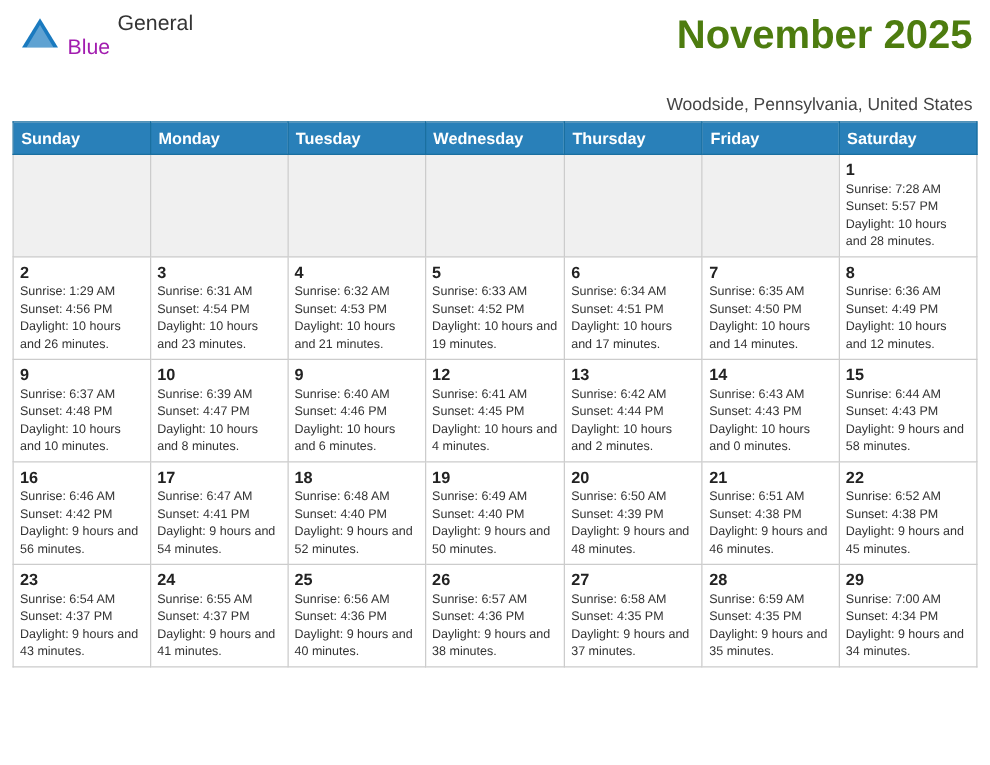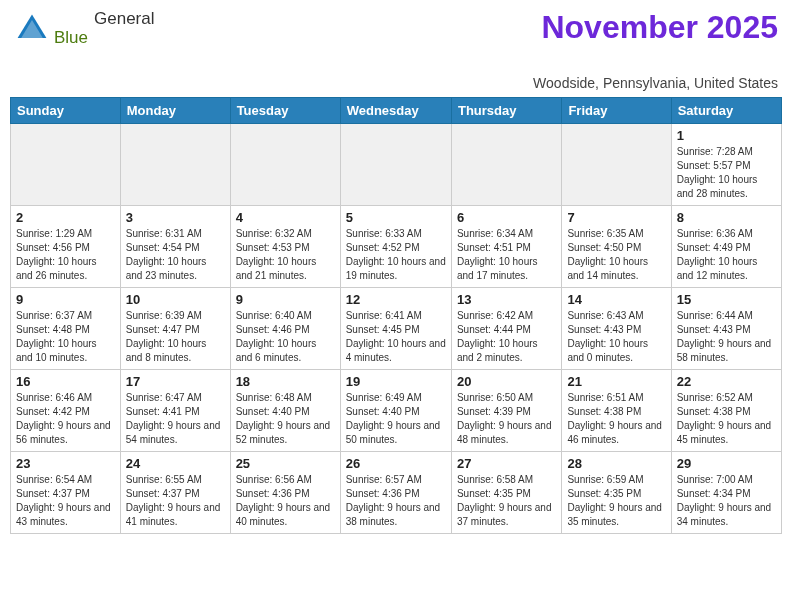--- a/index.html
+++ b/index.html
@@ -25,32 +25,32 @@
     .logo-text {
       font-size: 18px;
       font-weight: normal;
       color: #333;
       line-height: 1.1;
     }
     .logo-text span {
       display: block;
     }
     .logo-text .general { font-size: 17px; margin-left: 40px; }
-    .logo-text .blue { color: #4d7c0f; font-size: 17px; }
+    .logo-text .blue { color: #a21caf; font-size: 17px; }
     .logo-icon {
       width: 36px;
       height: 36px;
     }
     .title-block {
       text-align: right;
     }
     .month-title {
       font-size: 32px;
       font-weight: bold;
-      color: #6d28d9;
+      color: #4d7c0f;
       line-height: 1.1;
     }
     .location {
       font-size: 14px;
       color: #444;
       margin-top: 30px;
     }
     .calendar {
       width: 100%;
       border-collapse: collapse;

